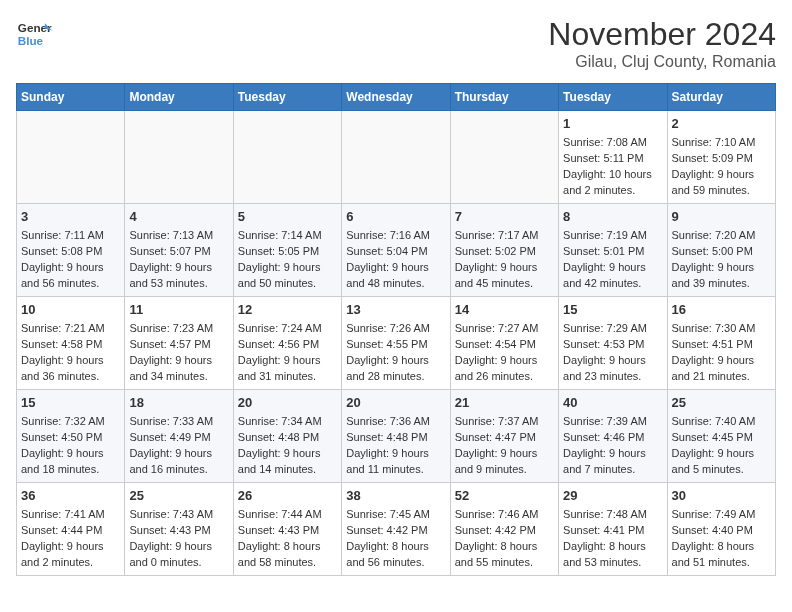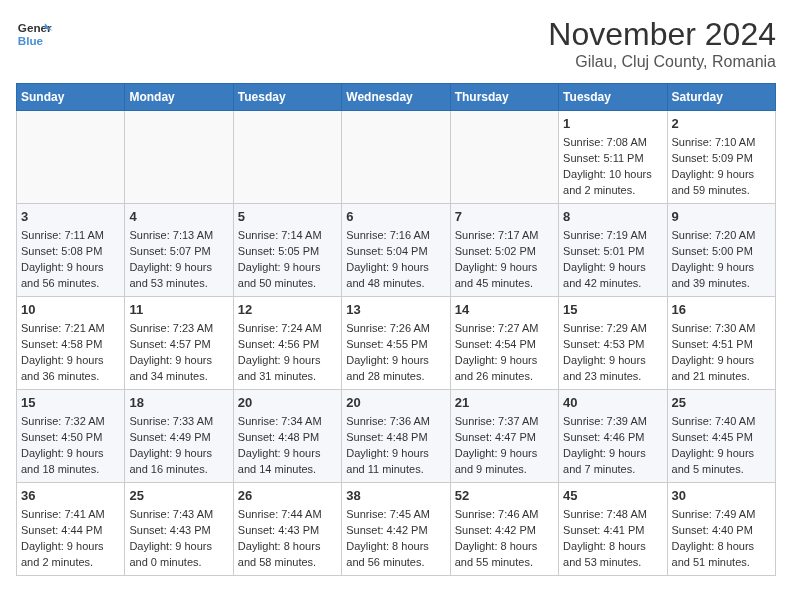--- a/index.html
+++ b/index.html
@@ -231,21 +231,21 @@
         </td>
         <td>
           <span class="day-num">38</span>
           <div class="day-info">Sunrise: 7:45 AM<br>Sunset: 4:42 PM<br>Daylight: 8 hours<br>and 56 minutes.</div>
         </td>
         <td>
           <span class="day-num">52</span>
           <div class="day-info">Sunrise: 7:46 AM<br>Sunset: 4:42 PM<br>Daylight: 8 hours<br>and 55 minutes.</div>
         </td>
         <td>
-          <span class="day-num">45</span>
+          <span class="day-num">29</span>
           <div class="day-info">Sunrise: 7:48 AM<br>Sunset: 4:41 PM<br>Daylight: 8 hours<br>and 53 minutes.</div>
         </td>
         <td>
           <span class="day-num">30</span>
           <div class="day-info">Sunrise: 7:49 AM<br>Sunset: 4:40 PM<br>Daylight: 8 hours<br>and 51 minutes.</div>
         </td>
       </tr>
     </tbody>
 </table>
 

